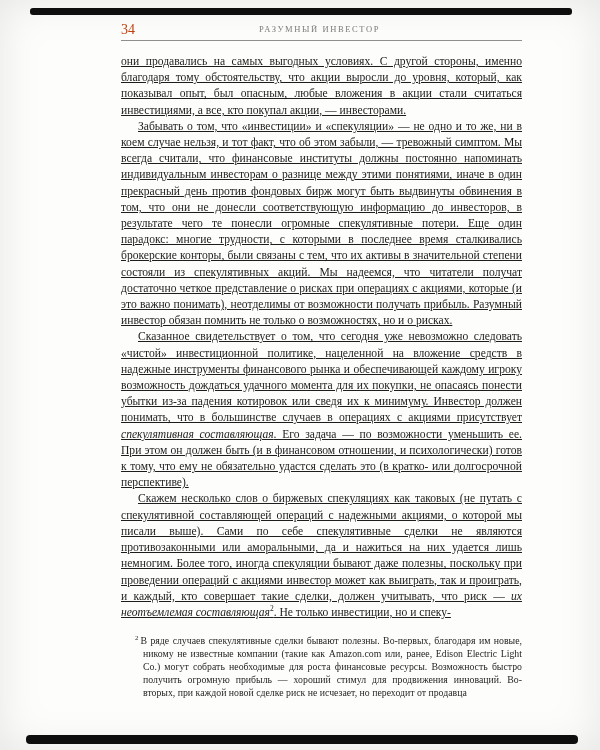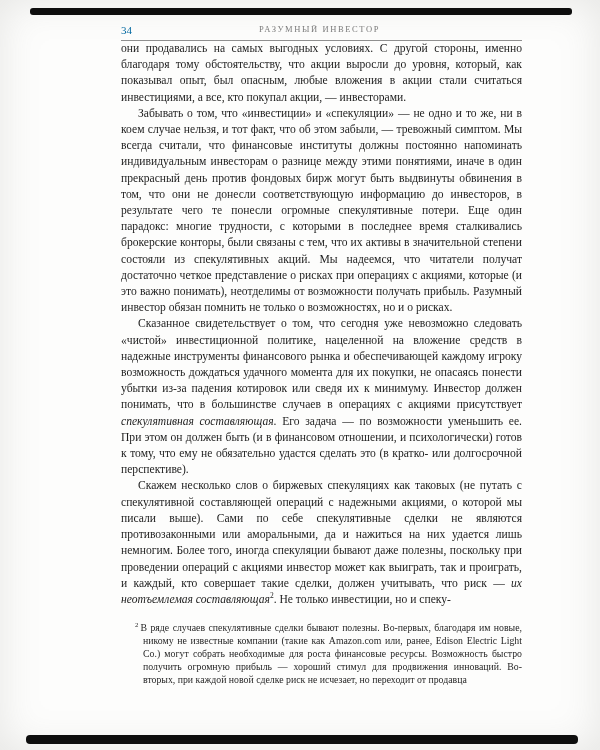--- a/index.html
+++ b/index.html
@@ -45,35 +45,37 @@
     top: 20px;
   }
   header.running-head {
     position: relative;
     color: #6e6e6e;
     border-bottom: 1px solid #8f8f8f;
     padding-bottom: 5px;
     height: 15px;
   }
   .pagenum {
-    font-size: 11px;
-    color: #0369a1;
+    font-size: 14px;
+    color: #c2410c;
   }
   .running-title {
     position: absolute;
     left: 0;
     right: 4px;
     top: 4px;
     text-align: center;
     font-size: 8.5px;
     letter-spacing: 1.6px;
     color: #7a7a7a;
   }
   main.body-text {
+    margin-top: 13px;
     color: #1d1d1d;
+    text-decoration: underline;
   }
   main.body-text p {
     margin: 0;
     font-size: 11.6px;
     line-height: 16.2px;
     text-align: justify;
   }
   main.body-text p.indent {
     text-indent: 17px;
   }

